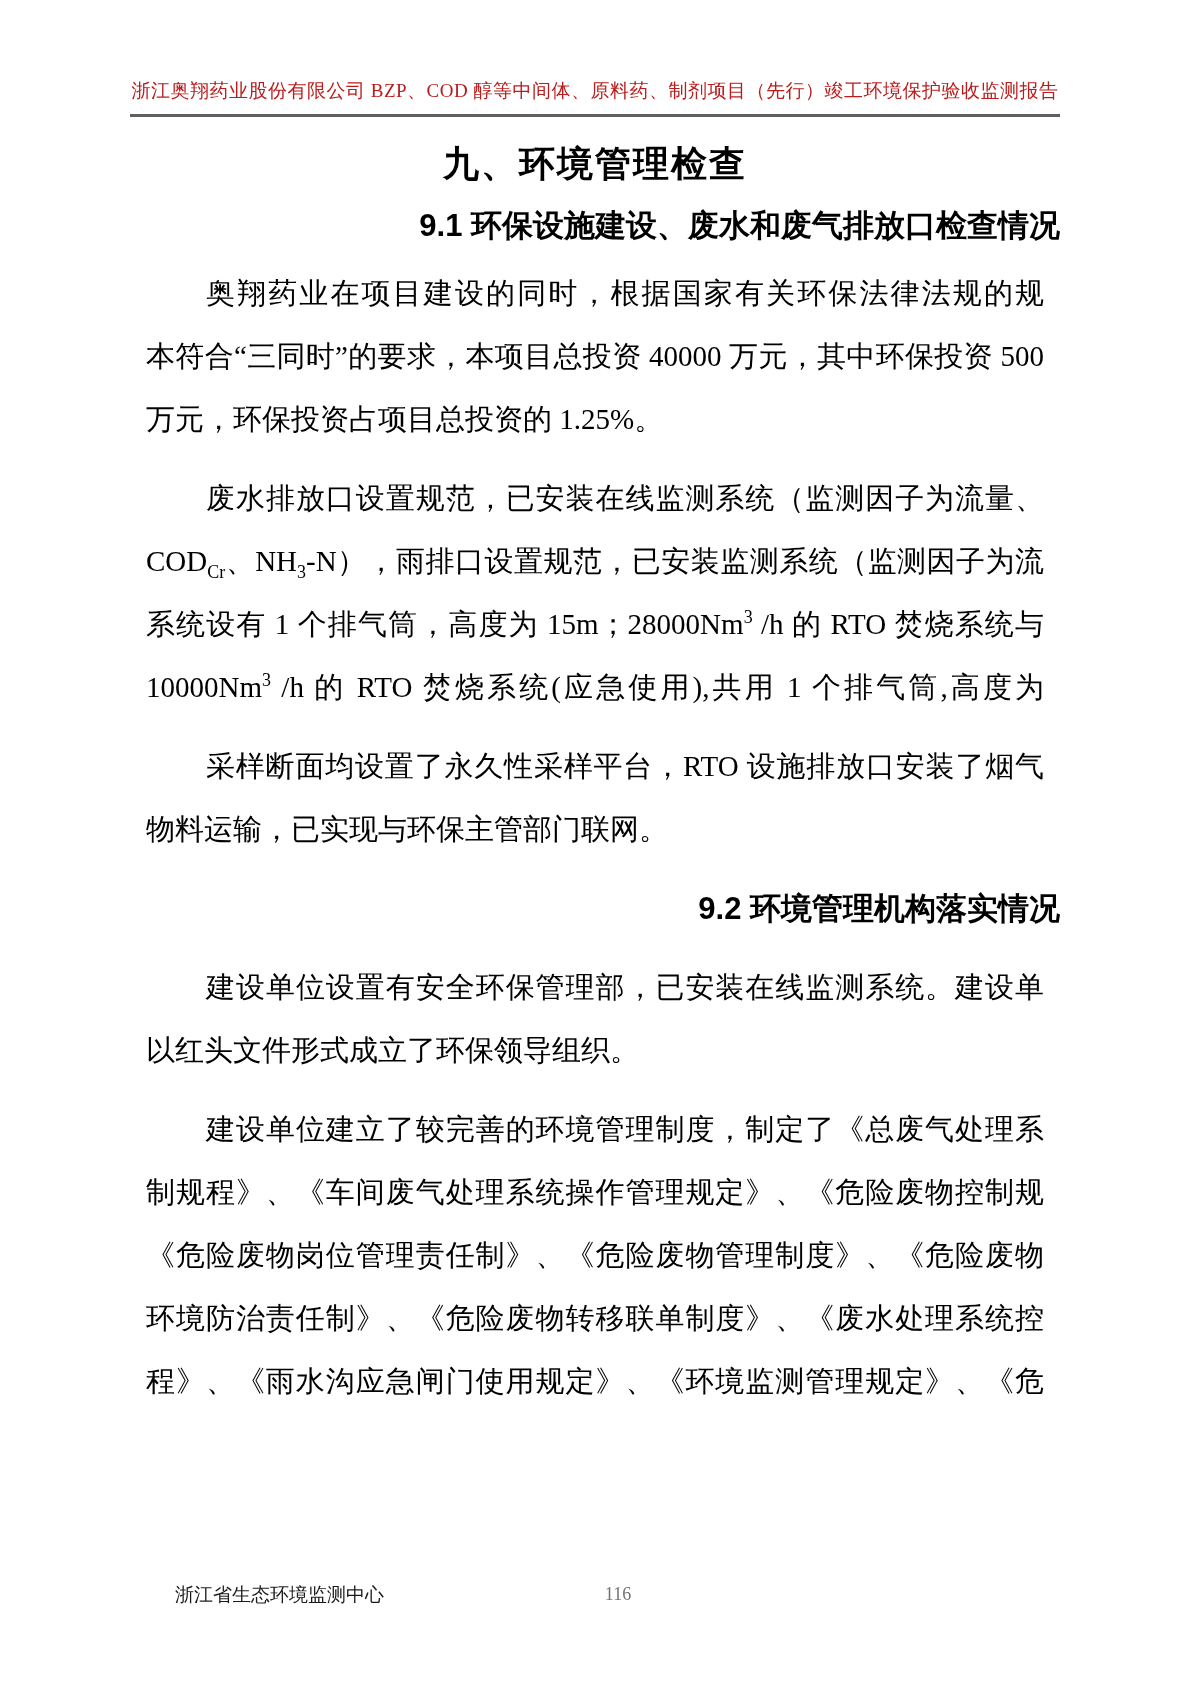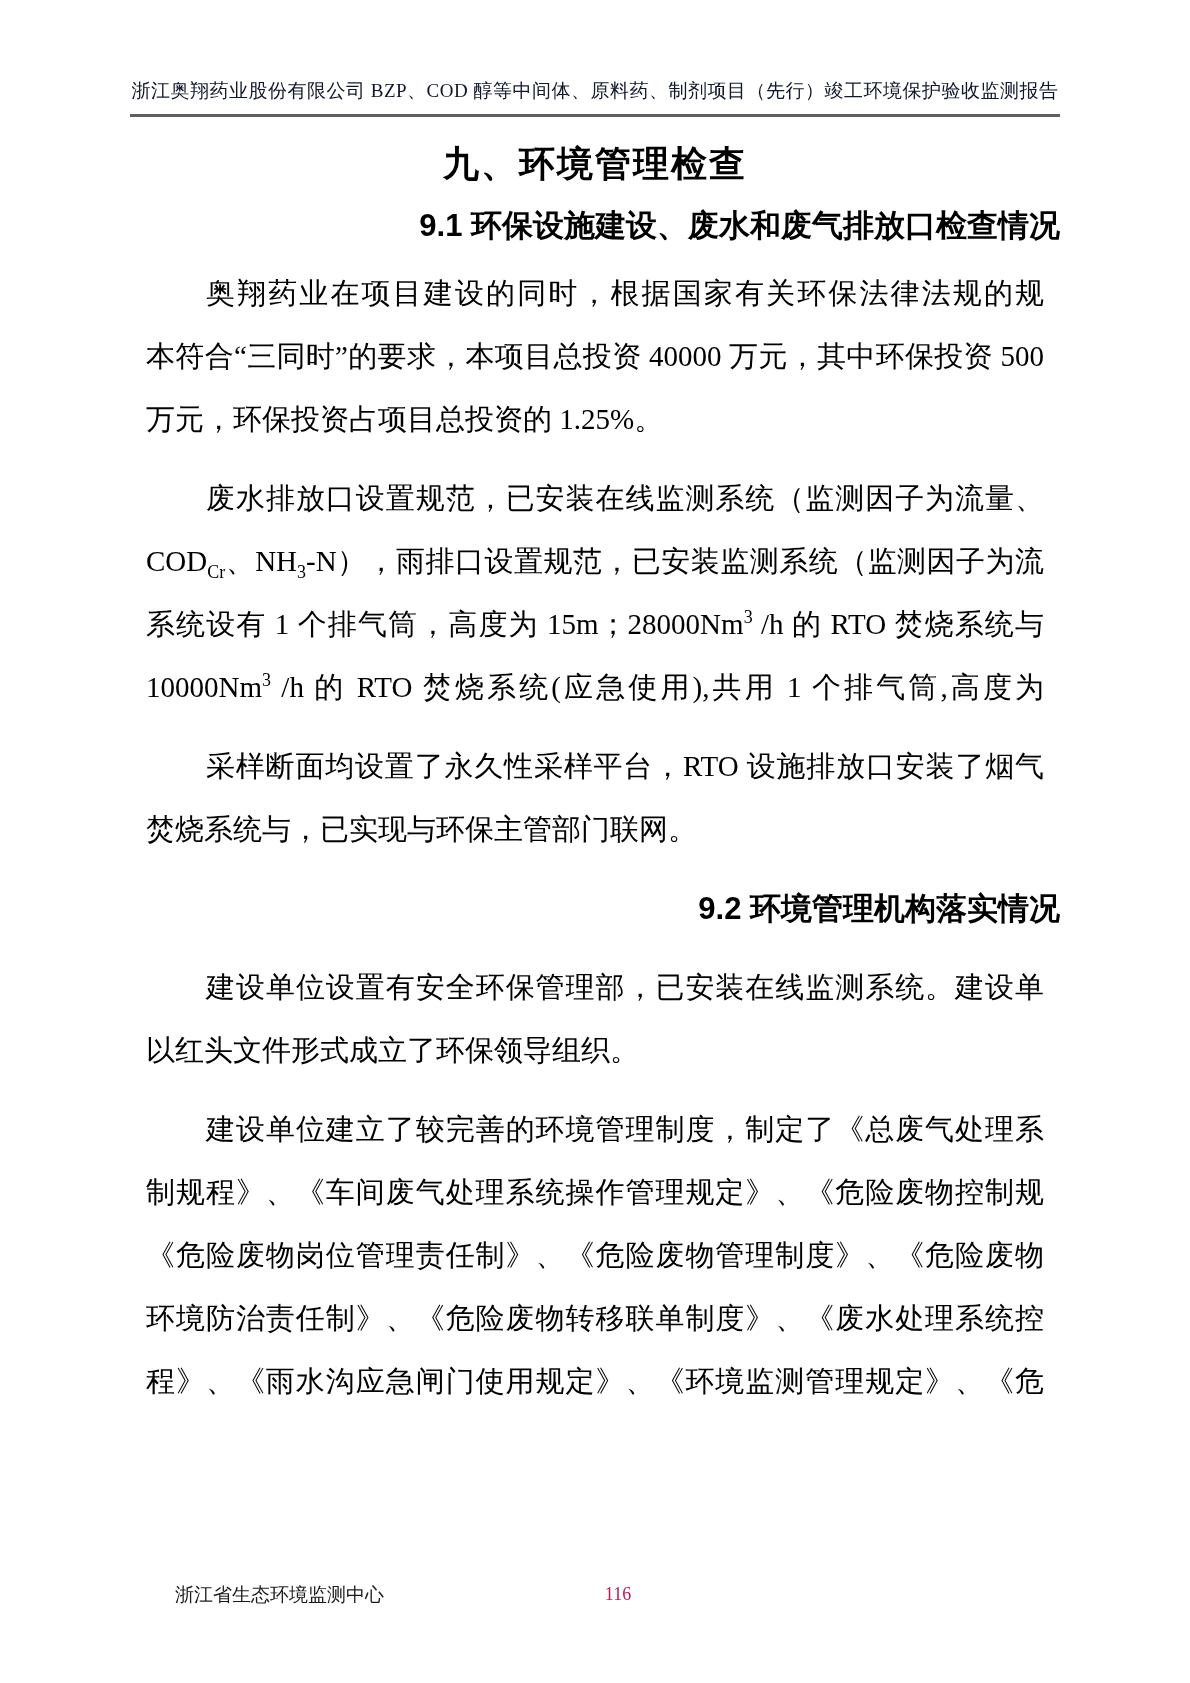--- a/index.html
+++ b/index.html
@@ -15,21 +15,21 @@
     overflow: hidden;
   }
   .doc-header {
     position: absolute;
     left: 130px;
     top: 78px;
     width: 930px;
     text-align: center;
     font-size: 19px;
     letter-spacing: 0.5px;
-    color: #0f172a;
+    color: #b91c1c;
     white-space: nowrap;
   }
   .header-rule {
     position: absolute;
     left: 130px;
     top: 114px;
     width: 930px;
     height: 3px;
     background: #5f5f5f;
   }
@@ -101,21 +101,21 @@
     white-space: nowrap;
     color: #1a1a1a;
   }
   .footer-page {
     position: absolute;
     left: 438px;
     top: 2px;
     width: 100px;
     text-align: center;
     font-size: 18px;
-    color: #be185d;
+    color: #737373;
   }
 </style>
 </head>
 <body>
 
 <div class="page">
 
   <div class="doc-header">浙江奥翔药业股份有限公司 BZP、COD 醇等中间体、原料药、制剂项目（先行）竣工环境保护验收监测报告</div>
   <div class="header-rule"></div>
 
@@ -131,21 +131,21 @@
           <div class="line no-just">万元，环保投资占项目总投资的 1.25%。</div>
         </div>
       <div class="para">
           <div class="line indent">废水排放口设置规范，已安装在线监测系统（监测因子为流量、pH、</div>
           <div class="line">COD<sub>Cr</sub>、NH<sub>3</sub>-N），雨排口设置规范，已安装监测系统（监测因子为流量、</div>
           <div class="line">系统设有 1 个排气筒，高度为 15m；28000Nm<sup>3</sup> /h 的 RTO 焚烧系统与</div>
           <div class="line">10000Nm<sup>3</sup> /h 的 RTO 焚烧系统(应急使用),共用 1 个排气筒,高度为 25m。</div>
         </div>
       <div class="para">
           <div class="line indent">采样断面均设置了永久性采样平台，RTO 设施排放口安装了烟气在线</div>
-          <div class="line no-just">焚烧系统与，已实现与环保主管部门联网。</div>
+          <div class="line no-just">物料运输，已实现与环保主管部门联网。</div>
         </div>
     </div>
 
     <div>
       <div class="section-heading inflow">9.2 环境管理机构落实情况</div>
       <div class="para">
           <div class="line indent">建设单位设置有安全环保管理部，已安装在线监测系统。建设单位</div>
           <div class="line no-just">以红头文件形式成立了环保领导组织。</div>
         </div>
       <div class="para">

